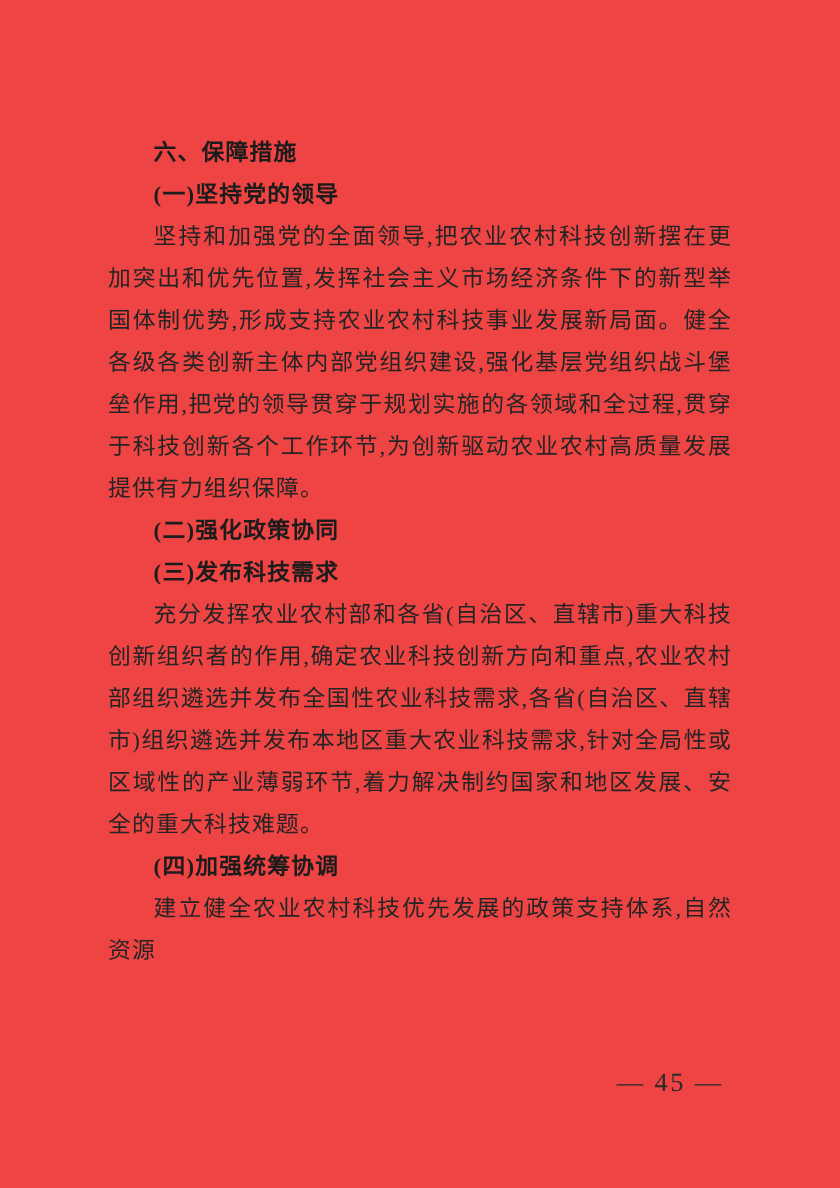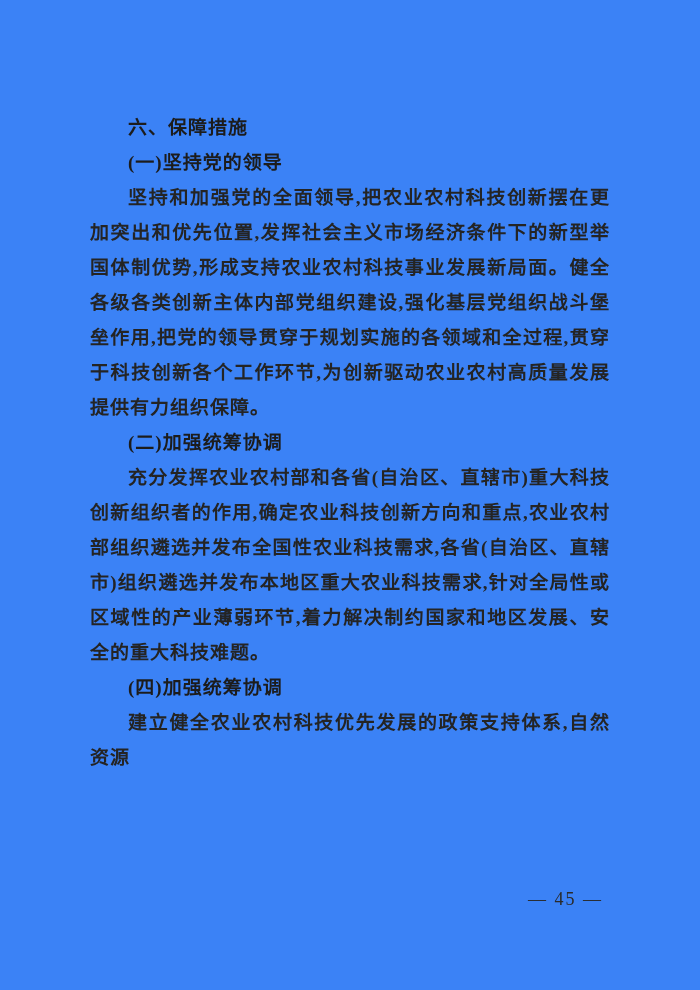--- a/index.html
+++ b/index.html
@@ -4,21 +4,21 @@
 <style>
   html, body {
     margin: 0;
     padding: 0;
     background: #ffffff;
   }
   .page {
     position: relative;
     width: 700px;
     height: 990px;
-    background: #3b82f6;
+    background: #ef4444;
     overflow: hidden;
     font-family: "Liberation Serif", serif;
     color: #242424;
   }
   .content {
     position: absolute;
     left: 90px;
     top: 110px;
     width: 520px;
     font-size: 19px;
@@ -35,50 +35,50 @@
   .section-heading {
     font-family: Liberation Serif, serif;
     font-weight: bold;
     text-indent: 2em;
     color: #1c1c1c;
   }
   .content p {
     margin: 0;
     text-indent: 2em;
     text-align: justify;
-    font-weight: bold;
   }
   .page-number {
     position: absolute;
     top: 889px;
     right: 97px;
-    font-size: 18px;
+    font-size: 22px;
     letter-spacing: 2px;
     color: #2a2a2a;
     font-family: "Liberation Serif", serif;
   }
 </style>
 </head>
 <body>
 
 <div class="page">
   <div class="content">
 
     <div class="chapter-heading">六、保障措施</div>
 
     <div>
       <div class="section-heading">(一)坚持党的领导</div>
       <p>坚持和加强党的全面领导,把农业农村科技创新摆在更加突出和优先位置,发挥社会主义市场经济条件下的新型举国体制优势,形成支持农业农村科技事业发展新局面。健全各级各类创新主体内部党组织建设,强化基层党组织战斗堡垒作用,把党的领导贯穿于规划实施的各领域和全过程,贯穿于科技创新各个工作环节,为创新驱动农业农村高质量发展提供有力组织保障。</p>
     </div>
 
     <div>
-      <div class="section-heading">(二)加强统筹协调</div>
+      <div class="section-heading">(二)强化政策协同</div>
     </div>
 
     <div>
+      <div class="section-heading">(三)发布科技需求</div>
       <p>充分发挥农业农村部和各省(自治区、直辖市)重大科技创新组织者的作用,确定农业科技创新方向和重点,农业农村部组织遴选并发布全国性农业科技需求,各省(自治区、直辖市)组织遴选并发布本地区重大农业科技需求,针对全局性或区域性的产业薄弱环节,着力解决制约国家和地区发展、安全的重大科技难题。</p>
     </div>
 
     <div>
       <div class="section-heading">(四)加强统筹协调</div>
       <p>建立健全农业农村科技优先发展的政策支持体系,自然资源</p>
     </div>
 
   </div>
 

